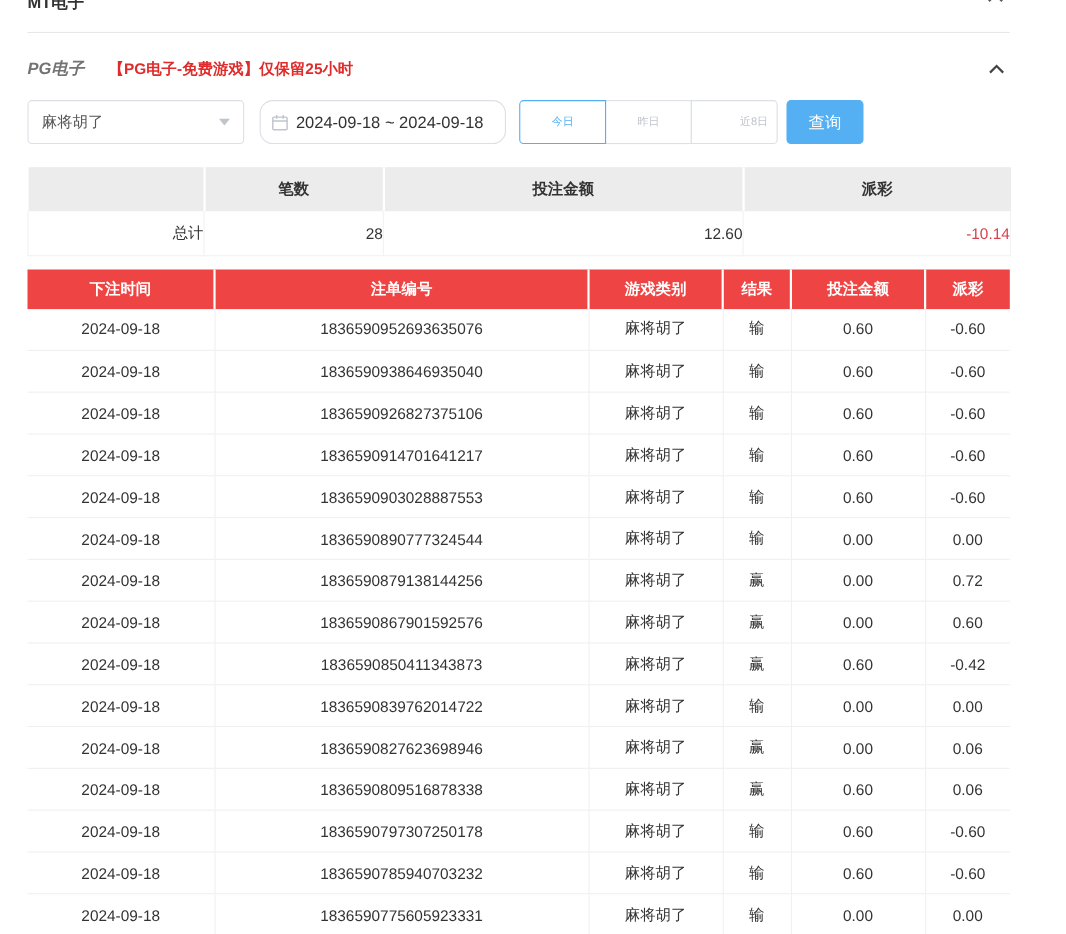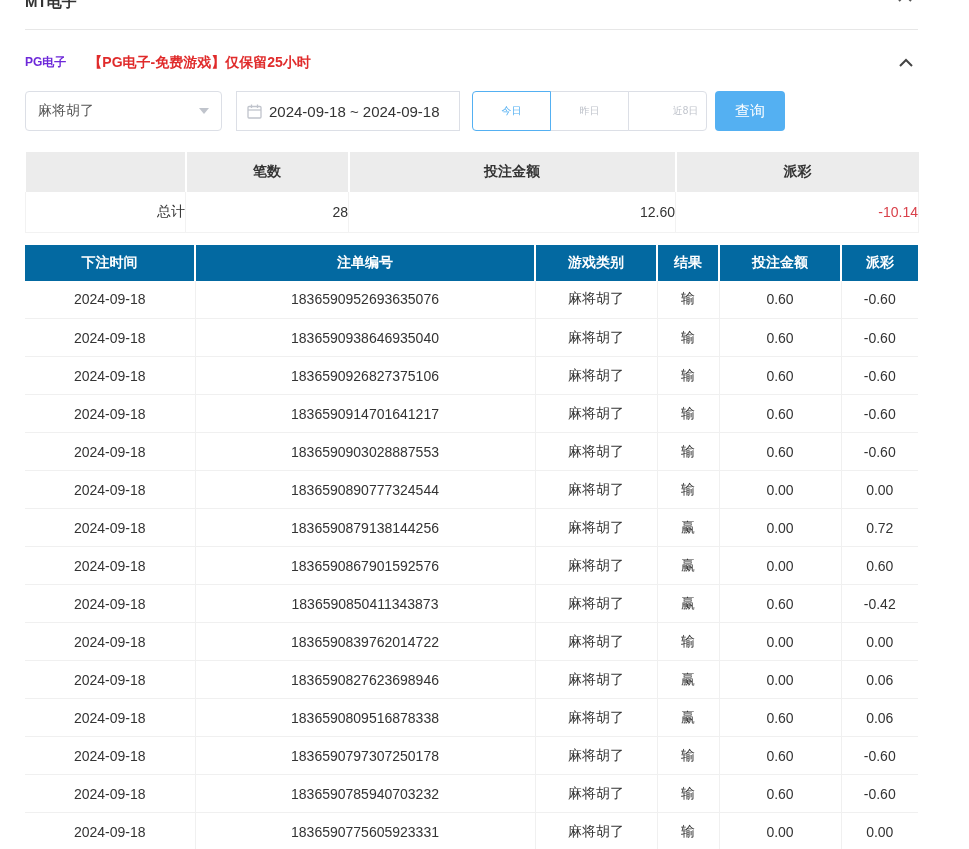--- a/index.html
+++ b/index.html
@@ -9,32 +9,32 @@
 
   
   .prev-row { height: 12px; overflow: hidden; display: flex; justify-content: space-between; }
   .prev-title { font-weight: 700; font-size: 15px; transform: translateY(-7px); display: inline-block; }
   .prev-chev { transform: translateY(-9px); margin-right: 5px; }
   .chev svg { display: block; }
 
   .divider { border-top: 1px solid #e7e7e7; margin-top: 17px; }
 
   .section-header { margin-top: 22px; display: flex; align-items: center; height: 21px; }
-  .section-title { font-weight: 700; font-size: 12px; color: #6d28d9; }
+  .section-title { font-weight: 700; font-size: 15px; color: #737373; font-style: italic; }
   .section-notice { font-weight: 700; font-size: 14px; color: #e02b2b; margin-left: 22px; }
   .section-chev { margin-left: auto; margin-right: 4px; cursor: pointer; }
 
   .filters { margin-top: 18px; display: flex; align-items: center; }
   .select { width: 197px; height: 40px; border: 1px solid #dcdfe6; border-radius: 4px;
             display: flex; align-items: center; justify-content: space-between;
             padding: 0 12px; color: #555; cursor: pointer; background: #fff; }
   .caret-down { width: 0; height: 0; border-left: 5px solid transparent;
                 border-right: 5px solid transparent; border-top: 6px solid #c0c4cc; }
   .datepicker { margin-left: 14px; width: 224px; height: 40px; border: 1px solid #dcdfe6;
-                border-radius: 0; display: flex; align-items: center; padding: 0 10px;
+                border-radius: 12px; display: flex; align-items: center; padding: 0 10px;
                 gap: 7px; color: #333; font-size: 15px; cursor: pointer; background: #fff; }
   .cal-icon svg { display: block; }
 
   .btn-group { margin-left: 12px; display: flex; }
   .qbtn { width: 79px; height: 40px; background: #fff; border: 1px solid #dcdfe6;
           color: #c0c4cc; font-size: 10px; cursor: pointer; margin-left: -1px; font-family: inherit; }
   .qbtn:first-child { border-radius: 4px 0 0 4px; margin-left: 0; }
   .qbtn:last-child { border-radius: 0 4px 4px 0; padding-left: 36px; }
   .qbtn.active { border-color: #54b0f2; color: #54b0f2; position: relative; z-index: 1; }
   .query { margin-left: 8px; width: 70px; height: 40px; background: #54b0f2; color: #fff;
@@ -42,21 +42,21 @@
 
   table { border-collapse: collapse; table-layout: fixed; width: 893px; }
 
   .summary { margin-top: 21px; }
   .summary th { background: #ececec; height: 40px; font-weight: 700; font-size: 14px;
                 color: #333; border-right: 2px solid #fff; text-align: center; }
   .summary th:last-child { border-right: none; }
   .summary td { height: 40px; text-align: right; border: 1px solid #f2f2f2; border-top: none; }
 
   .records { margin-top: 12px; }
-  .records th { background: #0369a1; color: #fff; height: 36px; font-weight: 700; font-size: 14px;
+  .records th { background: #ef4444; color: #fff; height: 36px; font-weight: 700; font-size: 14px;
                 border-right: 2px solid #fff; text-align: center; }
   .records th:last-child { border-right: none; }
   .records td { height: 38px; text-align: center; border-bottom: 1px solid #f0f0f0;
                 border-right: 1px solid #f0f0f0; color: #333; }
   .records td:last-child { border-right: none; }
 
   .neg { color: #d9404a; }
 </style>
 </head>
 <body>

